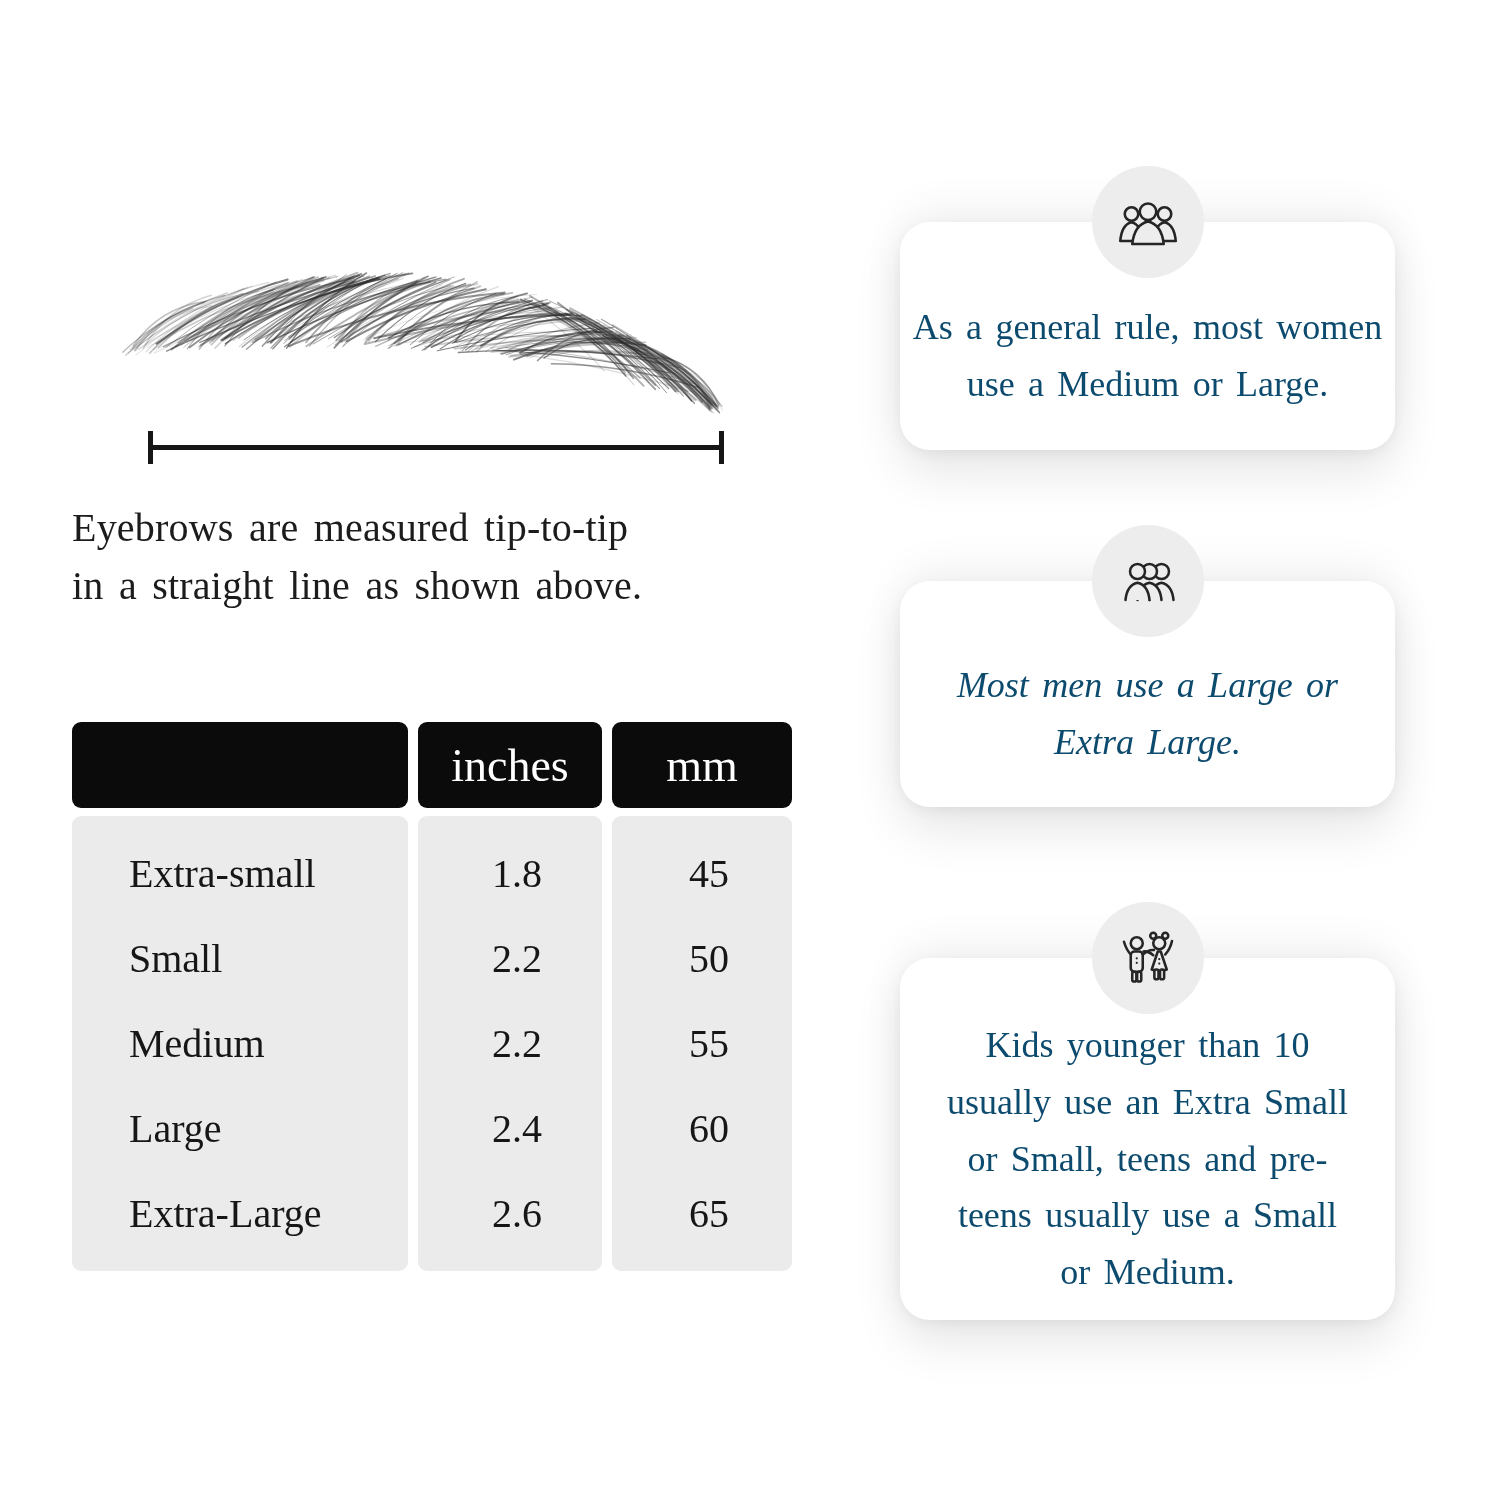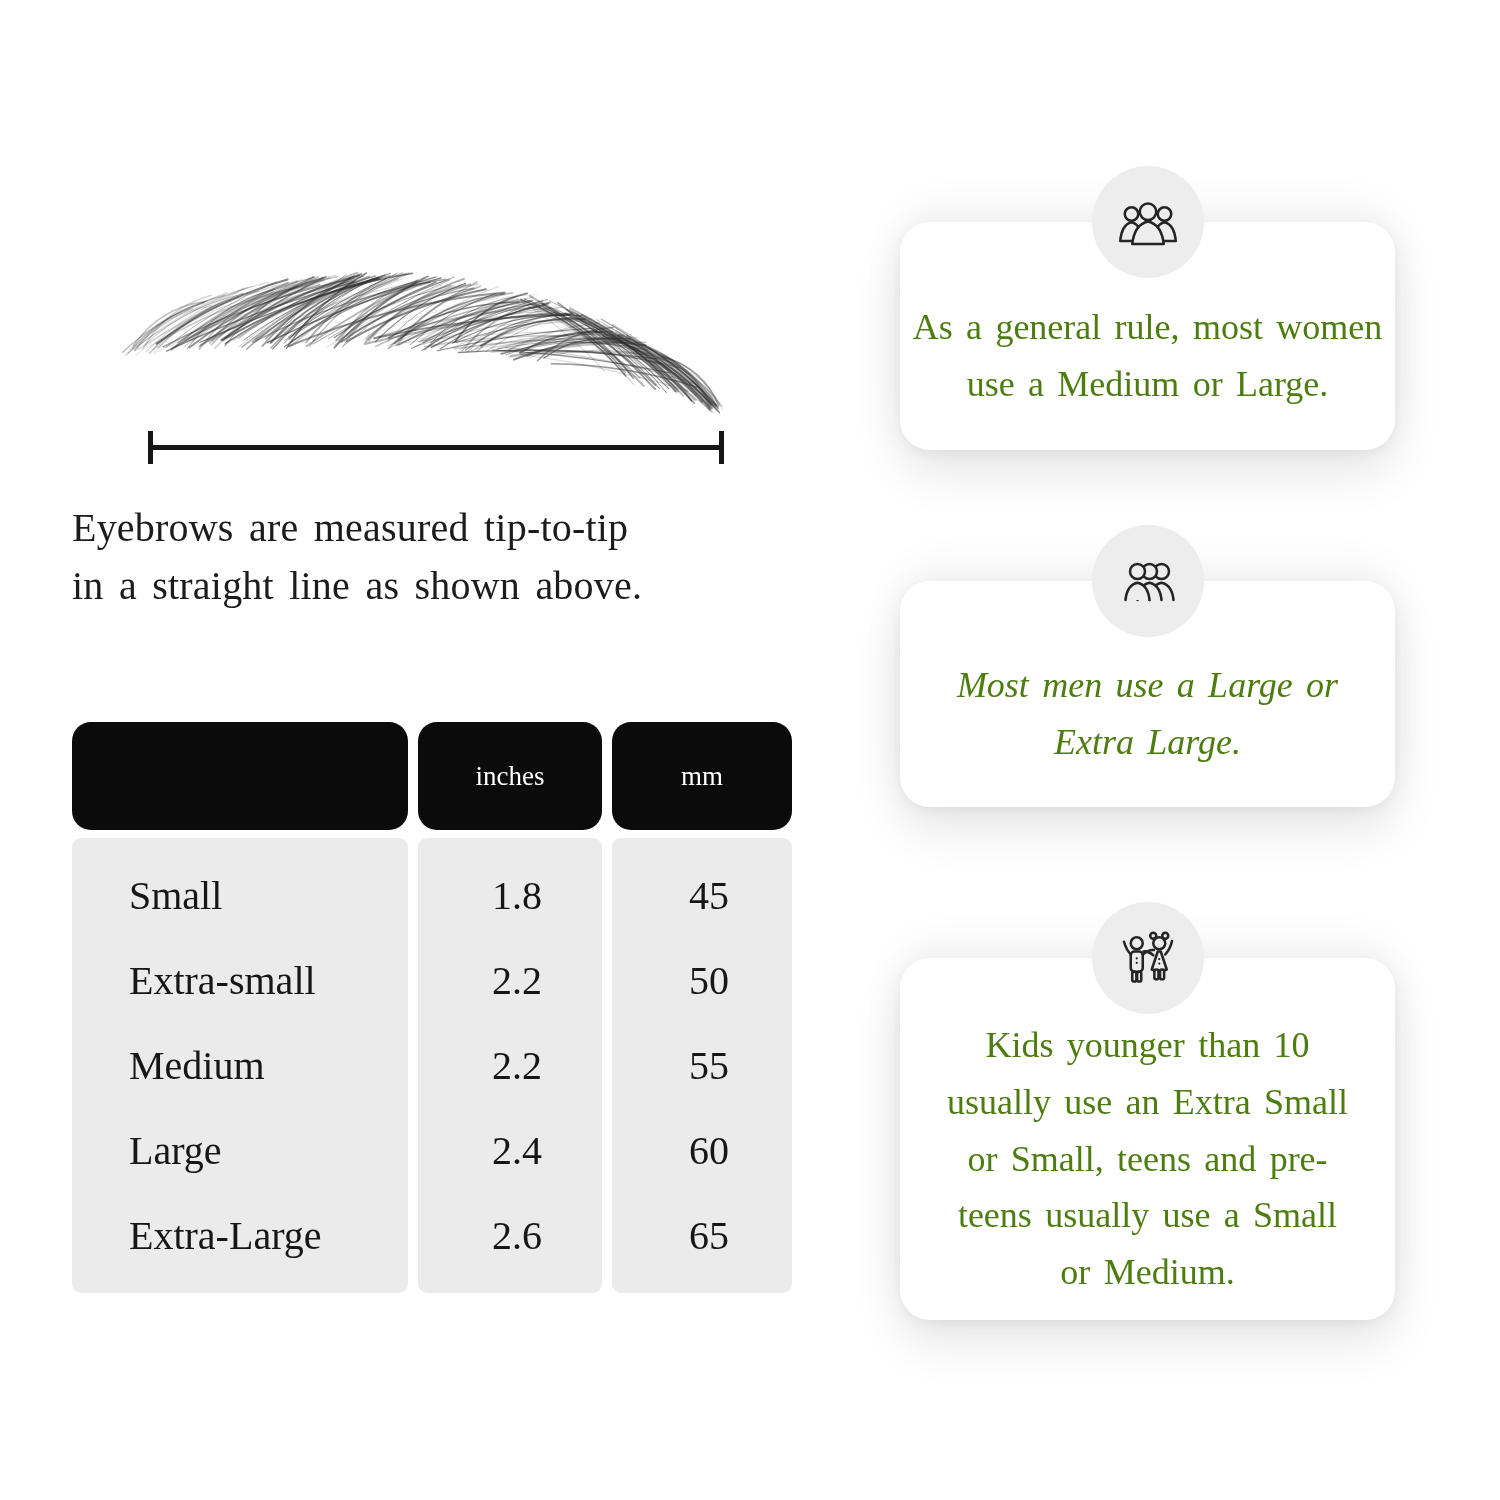--- a/index.html
+++ b/index.html
@@ -29,22 +29,22 @@
     text-align:left;font-size:40px;line-height:1.45;color:#1c1c1c;
     word-spacing:.13em;letter-spacing:.005em;
   }
   
   .size-table{
     position:absolute;left:72px;top:722px;width:720px;
     display:grid;grid-template-columns:336px 184px 180px;
     column-gap:10px;row-gap:8px;
   }
   .size-table .th{
-    height:108px;background:var(--table-header-bg);border-radius:19px;
-    color:var(--table-header-text);font-size:27px;
+    height:86px;background:var(--table-header-bg);border-radius:9px;
+    color:var(--table-header-text);font-size:46px;
     display:flex;align-items:center;justify-content:center;
   }
   .size-table .col{
     background:var(--table-body-bg);border-radius:9px;padding:15px 0;
   }
   .size-table .cell{
     height:85px;display:flex;align-items:center;font-size:40px;color:#161616;padding-left:14px;
   }
   .col.labels .cell{padding-left:57px;justify-content:flex-start;}
   .col.nums .cell{justify-content:center;}
@@ -53,21 +53,21 @@
     position:absolute;left:900px;width:495px;box-sizing:border-box;
     background:var(--card-bg);border-radius:30px;
     box-shadow:0 22px 48px rgba(0,0,0,.10),0 -14px 42px rgba(0,0,0,.05),0 4px 12px rgba(0,0,0,.04);
     display:flex;align-items:center;justify-content:center;
     padding:58px 8px 18px;text-align:center;
   }
   .card-women{top:222px;height:228px;}
   .card-men{top:581px;height:226px;font-style:italic;}
   .card-kids{top:958px;height:362px;}
   .card p{
-    margin:4px;font-size:36px;line-height:1.58;color:#4d7c0f;word-spacing:.12em;
+    margin:4px;font-size:36px;line-height:1.58;color:#0c4a6e;word-spacing:.12em;
   }
   .card-women p{max-width:479px;}
   .card-men p{max-width:430px;}
   .card-kids p{max-width:410px;}
   .icon-circle{
     position:absolute;top:-56px;left:50%;transform:translateX(-50%);
     width:112px;height:112px;border-radius:50%;background:var(--icon-circle-bg);
     display:flex;align-items:center;justify-content:center;
   }
   .icon-circle svg{width:72px;height:72px;display:block;margin-top:2px;}
@@ -333,22 +333,22 @@
     <div>Eyebrows are measured tip-to-tip</div>
     <div>in a straight line as shown above.</div>
   </div>
 
   <div class="size-table">
     <div class="th"></div>
     <div class="th">inches</div>
     <div class="th">mm</div>
 
     <div class="col labels">
+      <div class="cell">Extra-small</div>
       <div class="cell">Small</div>
-      <div class="cell">Extra-small</div>
       <div class="cell">Medium</div>
       <div class="cell">Large</div>
       <div class="cell">Extra-Large</div>
     </div>
     <div class="col nums">
       <div class="cell">1.8</div>
       <div class="cell">2.2</div>
       <div class="cell">2.2</div>
       <div class="cell">2.4</div>
       <div class="cell">2.6</div>

